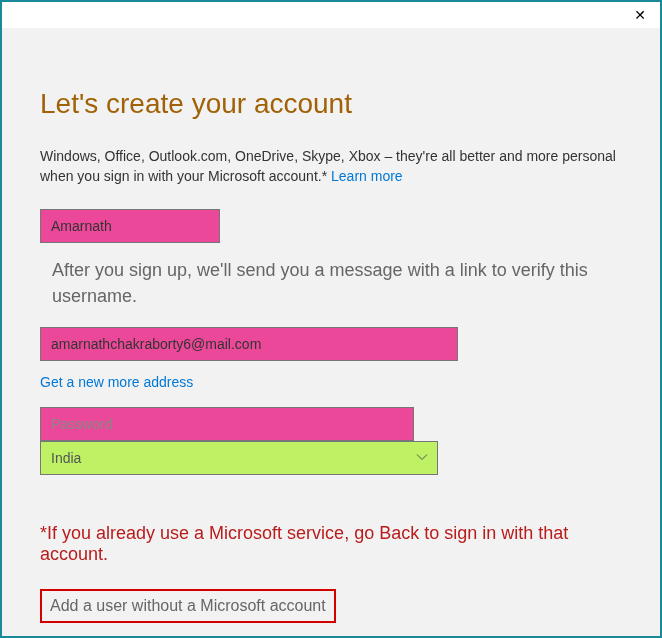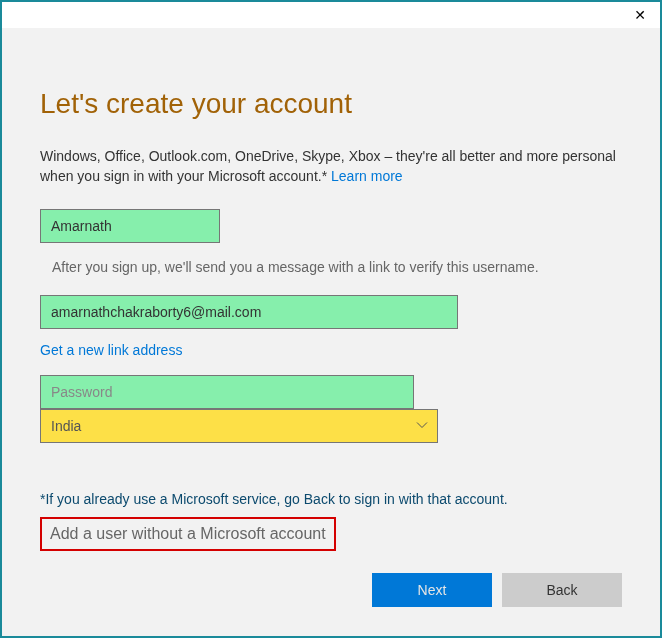--- a/index.html
+++ b/index.html
@@ -52,70 +52,70 @@
       text-decoration: none;
       cursor: pointer;
     }
     .name-row {
       display: flex;
       gap: 14px;
       margin-bottom: 14px;
     }
     .textfield {
       border: 1px solid #767676;
-      background: #86efac;
+      background: #ec4899;
       height: 34px;
       font-size: 14px;
       padding: 0 10px;
       font-family: inherit;
       outline: none;
       color: #333;
     }
     .textfield::placeholder { color: #888; }
     .name-field { width: 180px; }
     .hint {
-      font-size: 14px;
+      font-size: 18px;
       color: #666;
       line-height: 1.45;
       margin-bottom: 18px;
       padding-left: 12px;
     }
     .email-field { width: 418px; display: block; margin-bottom: 12px; }
     .newemail { margin-bottom: 16px; }
     .newemail .link { font-size: 14px; }
     .password-field { width: 374px; display: block; margin-bottom: 0; }
     .select-wrap {
       position: relative;
       width: 398px;
       margin-bottom: 48px;
     }
     .select-field {
       width: 100%;
       height: 34px;
       border: 1px solid #767676;
-      background: #fde047;
+      background: #bef264;
       font-size: 14px;
       padding: 0 30px 0 10px;
       font-family: inherit;
       appearance: none;
       -webkit-appearance: none;
       color: #555;
       cursor: pointer;
     }
     .chevron {
       position: absolute;
       right: 10px;
       top: 50%;
       transform: translateY(-50%);
       pointer-events: none;
     }
     .footnote {
-      font-size: 14px;
-      color: #0c4a6e;
-      margin-bottom: 10px;
+      font-size: 18px;
+      color: #b91c1c;
+      margin-bottom: 24px;
     }
     .nomsa-wrap {
       border: 2px solid #d40000;
       display: inline-block;
       padding: 6px 8px;
       margin-bottom: 22px;
     }
     .nomsa {
       font-size: 16px;
       color: #666;
@@ -155,21 +155,21 @@
 
     <div class="name-row">
       <input class="textfield name-field" type="text" value="Amarnath" style="">
     </div>
 
     <p class="hint">After you sign up, we'll send you a message with a link to verify this username.</p>
 
     <input class="textfield email-field" type="text" value="amarnathchakraborty6@mail.com" style="">
 
     <div class="newemail">
-      <a class="link">Get a new link address</a>
+      <a class="link">Get a new more address</a>
     </div>
 
     <input class="textfield password-field" type="password" placeholder="Password" style="">
 
     <div class="select-wrap">
       <select class="select-field">
         <option>India</option>
       </select>
       <span class="chevron">
         <svg width="12" height="12" viewBox="0 0 12 12">

